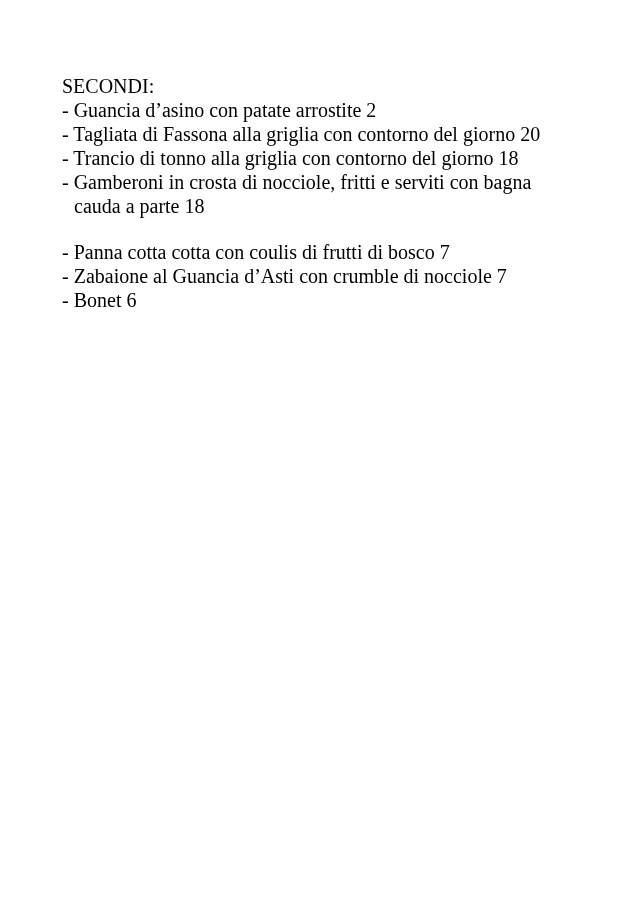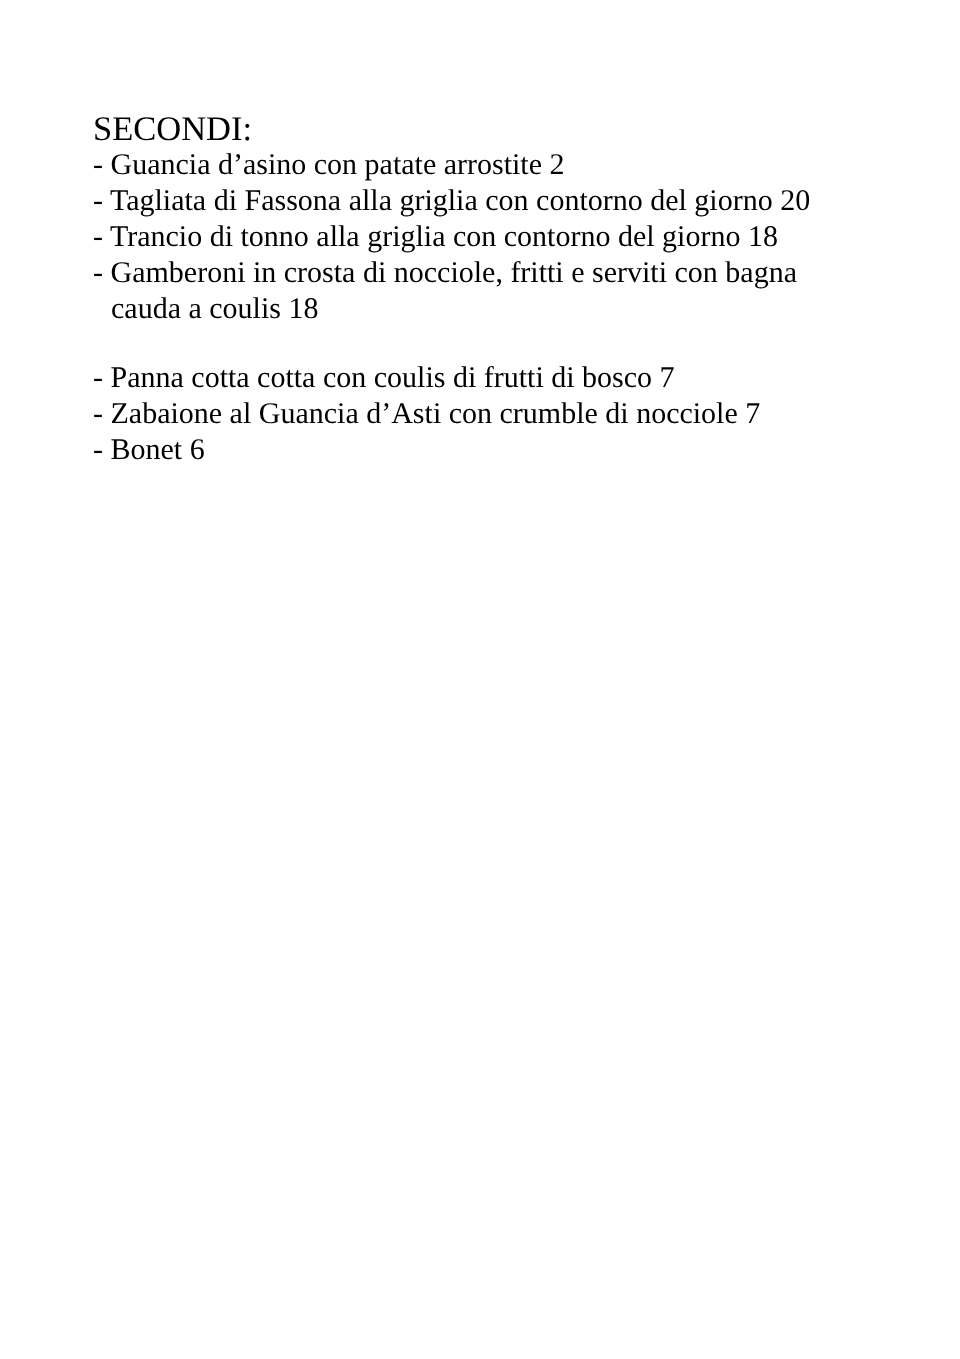--- a/index.html
+++ b/index.html
@@ -26,39 +26,39 @@
     width: 562px;
   }
   .menu-section {
     width: 500px;
     margin: 0;
   }
   .menu-section + .menu-section {
     margin-top: 22px;
   }
   .section-title {
-    font-size: 23px;
+    font-size: 20px;
     font-weight: normal;
     margin: 0;
     padding: 0;
   }
   .menu-item {
     padding-left: 12px;
     text-indent: -12px;
   }
 </style>
 </head>
 <body>
 
 <div class="page">
     <section class="menu-section">
       <h2 class="section-title">SECONDI:</h2>
       <div class="menu-item"><span>- </span><span>Guancia d’asino con patate arrostite</span> <span>2</span></div>
       <div class="menu-item"><span>- </span><span>Tagliata di Fassona alla griglia con contorno del giorno</span> <span>20</span></div>
       <div class="menu-item"><span>- </span><span>Trancio di tonno alla griglia con contorno del giorno</span> <span>18</span></div>
-      <div class="menu-item"><span>- </span><span>Gamberoni in crosta di nocciole, fritti e serviti con bagna cauda a coulis</span> <span>18</span></div>
+      <div class="menu-item"><span>- </span><span>Gamberoni in crosta di nocciole, fritti e serviti con bagna cauda a parte</span> <span>18</span></div>
     </section>
     <section class="menu-section">
       <div class="menu-item"><span>- </span><span>Panna cotta cotta con coulis di frutti di bosco</span> <span>7</span></div>
       <div class="menu-item"><span>- </span><span>Zabaione al Guancia d’Asti con crumble di nocciole</span> <span>7</span></div>
       <div class="menu-item"><span>- </span><span>Bonet</span> <span>6</span></div>
     </section>
   </div>
 
 </body></html>

